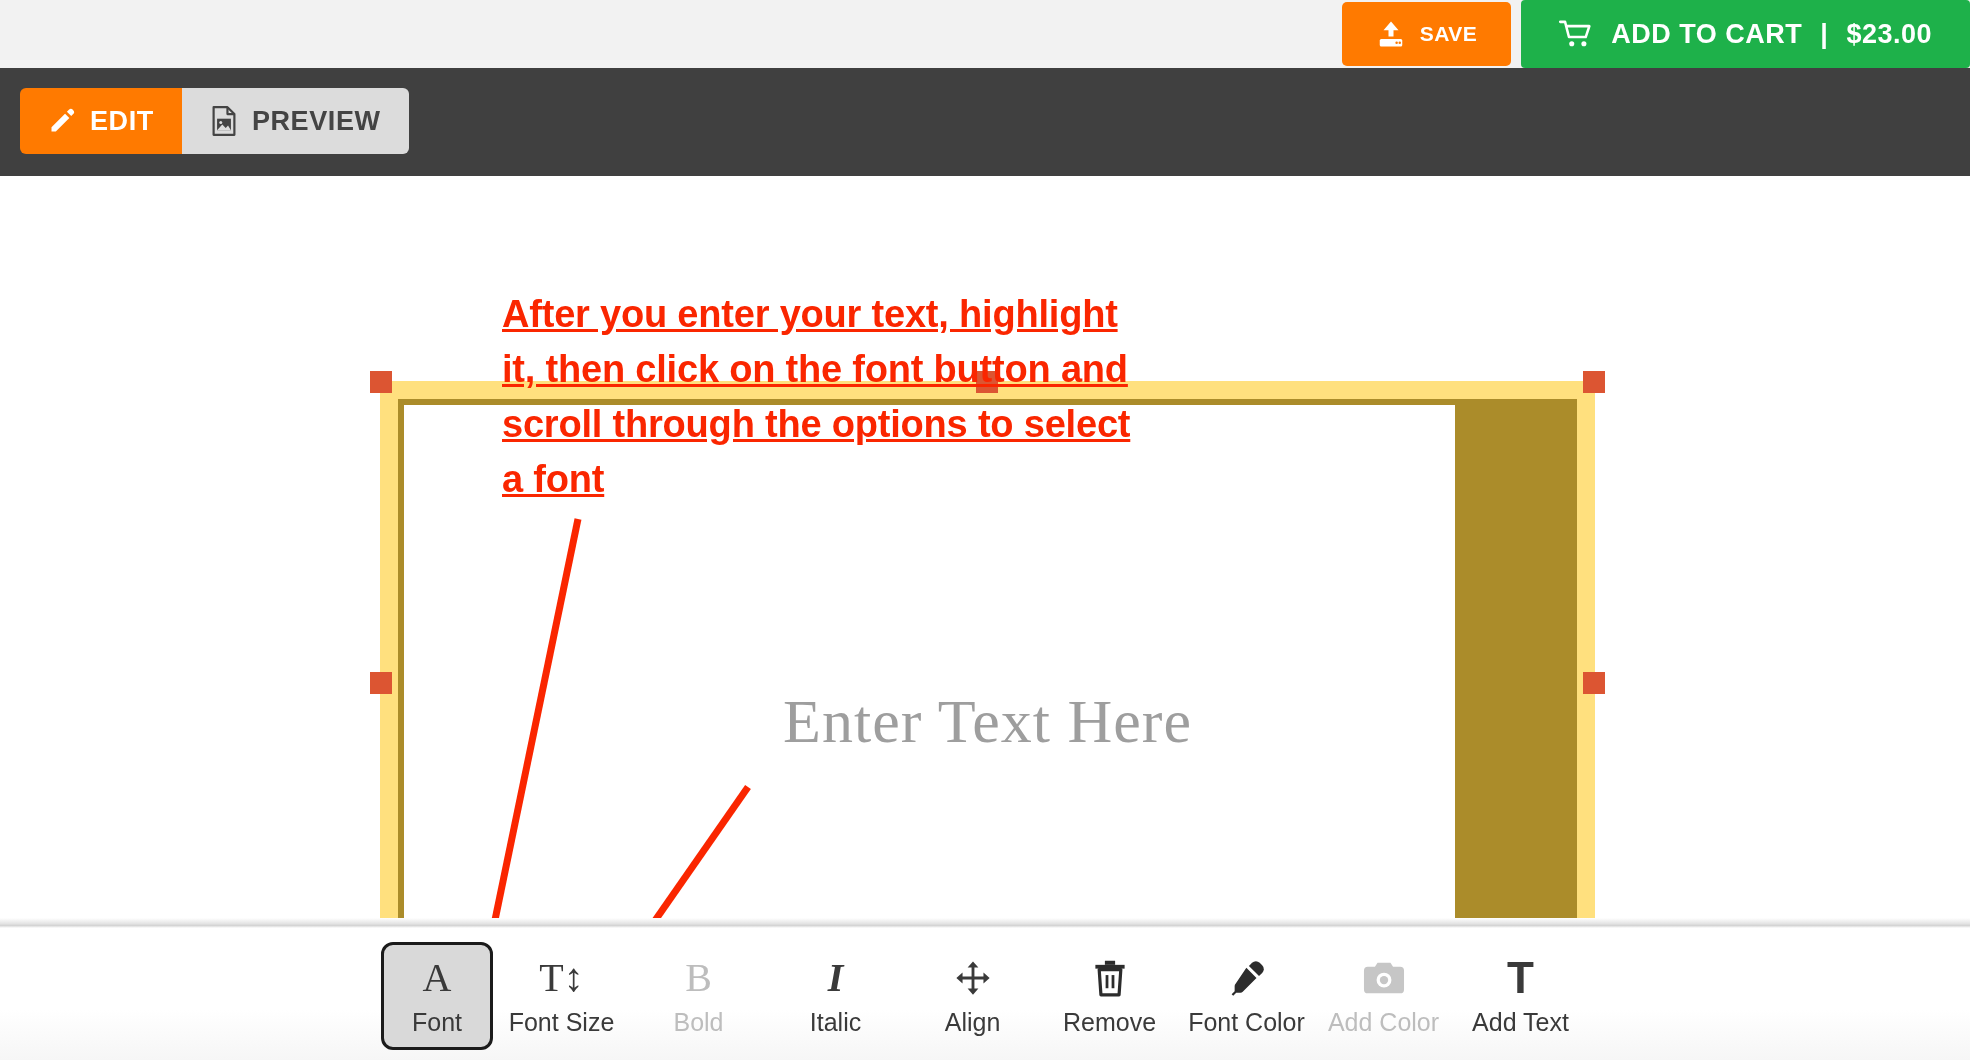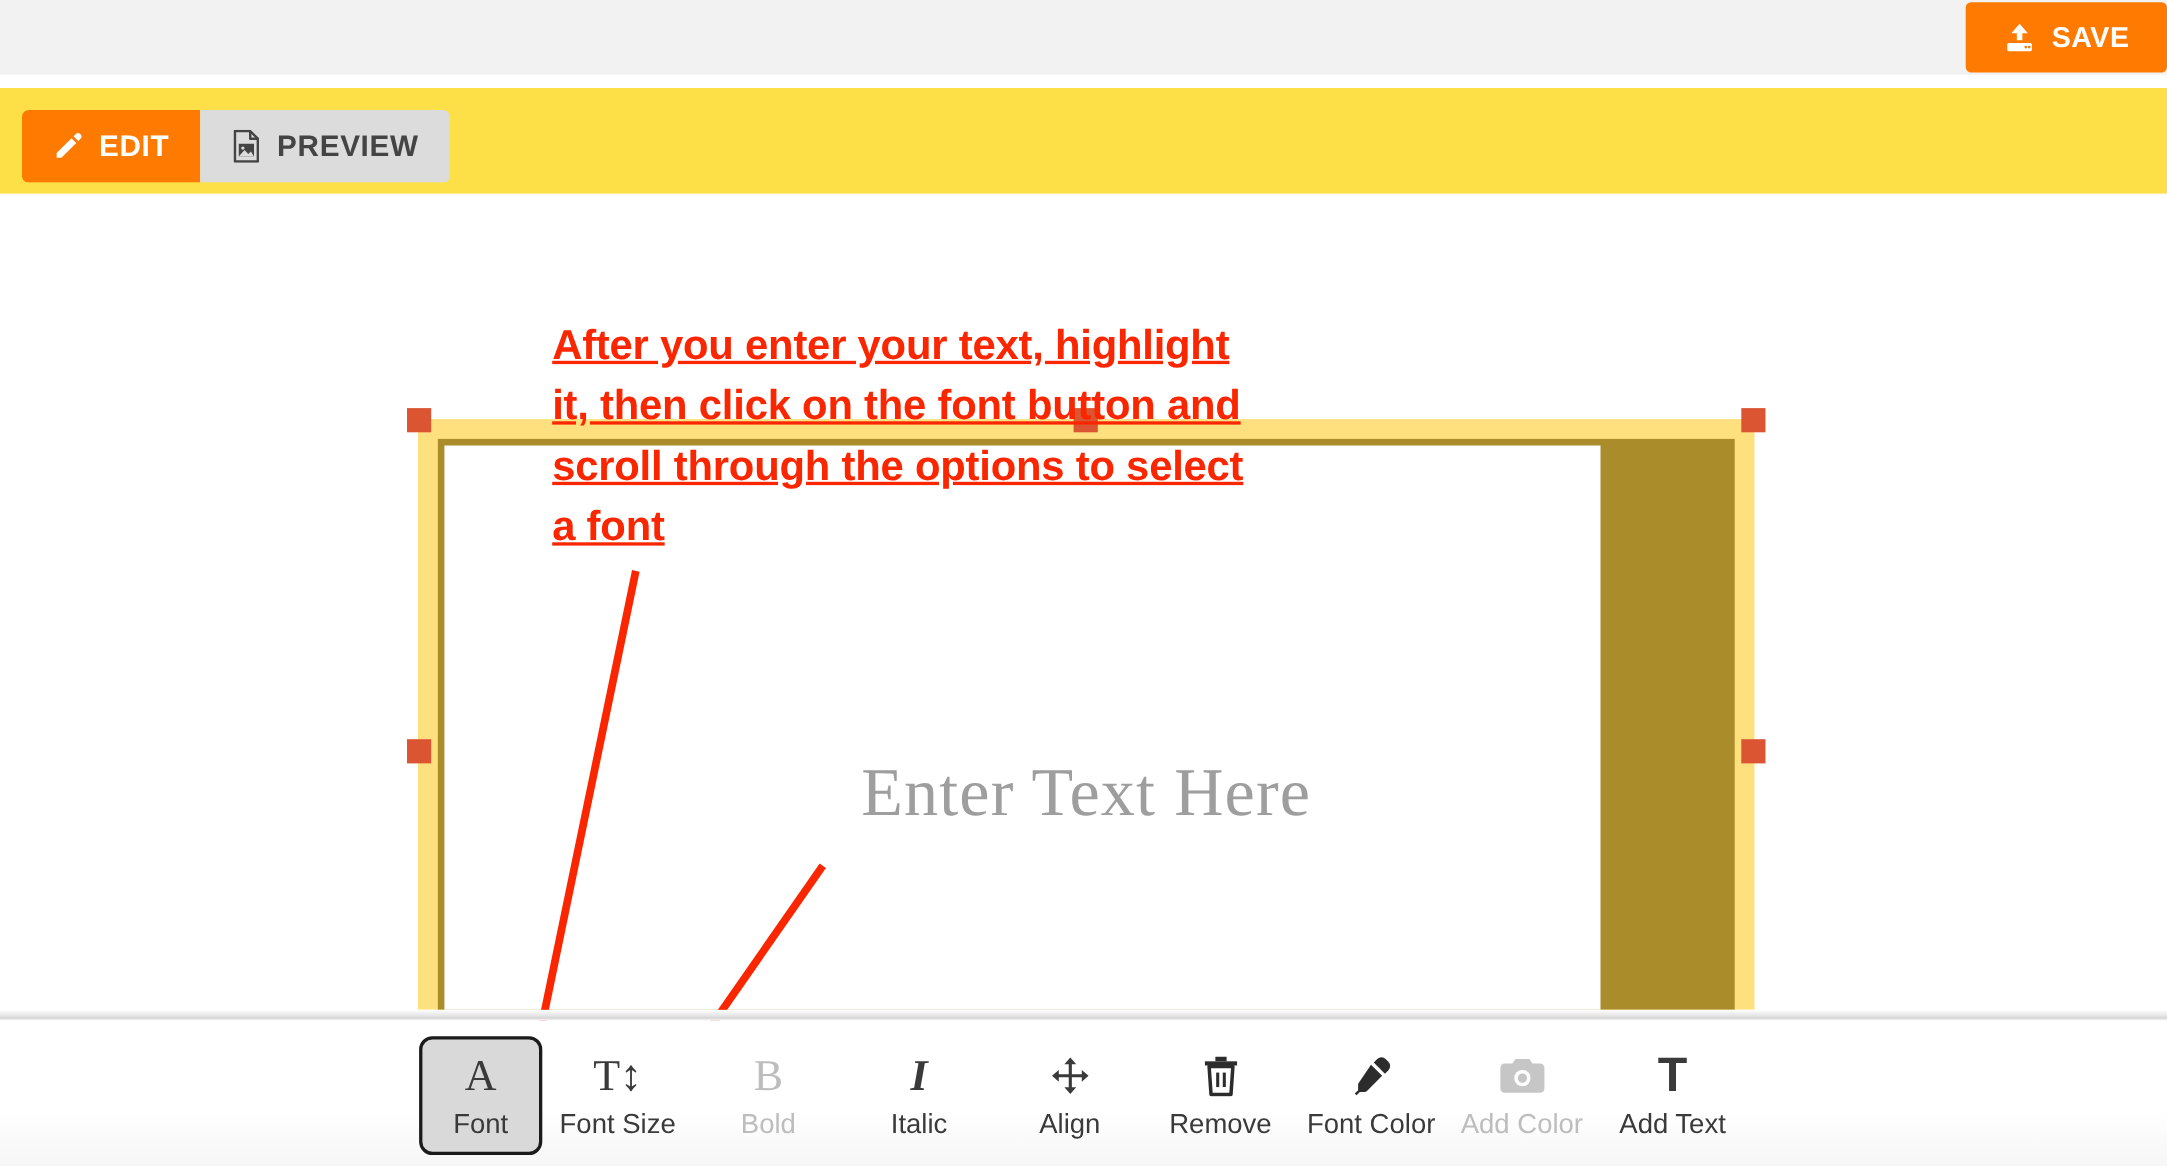--- a/index.html
+++ b/index.html
@@ -18,40 +18,39 @@
   }
   .topbar-actions {
     position: absolute; right: 0; top: 0; height: 68px;
     display: flex; align-items: center; gap: 0;
   }
   .btn-save {
     display: flex; align-items: center; justify-content: center; gap: 14px;
     background: #ff7a00; color: #ffffff;
     height: 64px; padding: 0 34px;
     border-radius: 5px; border: none;
-    font-size: 26px; font-weight: bold; letter-spacing: .5px;
+    font-size: 21px; font-weight: bold; letter-spacing: .5px;
     cursor: pointer; white-space: nowrap;
   }
   .btn-cart {
     display: flex; align-items: center; justify-content: center; gap: 18px;
     background: #1eb14a; color: #ffffff;
     height: 68px; padding: 0 38px;
     border: none; border-radius: 4px;
     font-size: 27px; font-weight: bold; letter-spacing: .5px;
     cursor: pointer; white-space: nowrap;
     margin-left: 10px;
   }
   .cart-price { font-weight: bold; }
   .icon-svg { display: block; }
 
   
   .tabbar {
     position: absolute; left: 0; top: 68px; width: 1970px; height: 108px;
-    background: #fde047;
-    margin-top: 12px;
+    background: #404040;
   }
   .tabgroup {
     position: absolute; left: 20px; top: 20px;
     display: flex; border-radius: 6px; overflow: hidden;
     height: 66px;
   }
   .tab {
     display: flex; align-items: center; gap: 14px;
     padding: 0 28px; height: 66px;
     font-size: 27px; font-weight: bold; letter-spacing: .6px;
@@ -167,20 +166,32 @@
           <svg class="icon-svg" width="30" height="30" viewBox="0 0 24 24" aria-hidden="true">
             <path d="M12 2 L18 9 L14 9 L14 14 L10 14 L10 9 L6 9 Z" fill="#ffffff"></path>
             <rect x="3" y="16" width="18" height="6" rx="1.2" fill="#ffffff"></rect>
             <circle cx="16.5" cy="19" r="1" fill="#ff7a00"></circle>
             <circle cx="19" cy="19" r="1" fill="#ff7a00"></circle>
           </svg>
         </span>
         <span>SAVE</span>
       </button>
 
+      <button class="btn-cart">
+        <span class="icon-wrap">
+          <svg class="icon-svg" width="34" height="30" viewBox="0 0 28 24" aria-hidden="true">
+            <path d="M1 2 H5 L8.2 14.5 H22 L25 5.5 H7" fill="none" stroke="#ffffff" stroke-width="2.1" stroke-linecap="round" stroke-linejoin="round"></path>
+            <circle cx="10.5" cy="20" r="2.1" fill="#ffffff"></circle>
+            <circle cx="20.5" cy="20" r="2.1" fill="#ffffff"></circle>
+          </svg>
+        </span>
+        <span>ADD TO CART</span>
+        <span>|</span>
+        <span class="cart-price">$23.00</span>
+      </button>
 
     </div>
   </div>
 
   <div class="tabbar">
     <div class="tabgroup">
 
       <div class="tab active">
         <span>
           <svg class="icon-svg" width="28" height="28" viewBox="0 0 24 24" aria-hidden="true">

